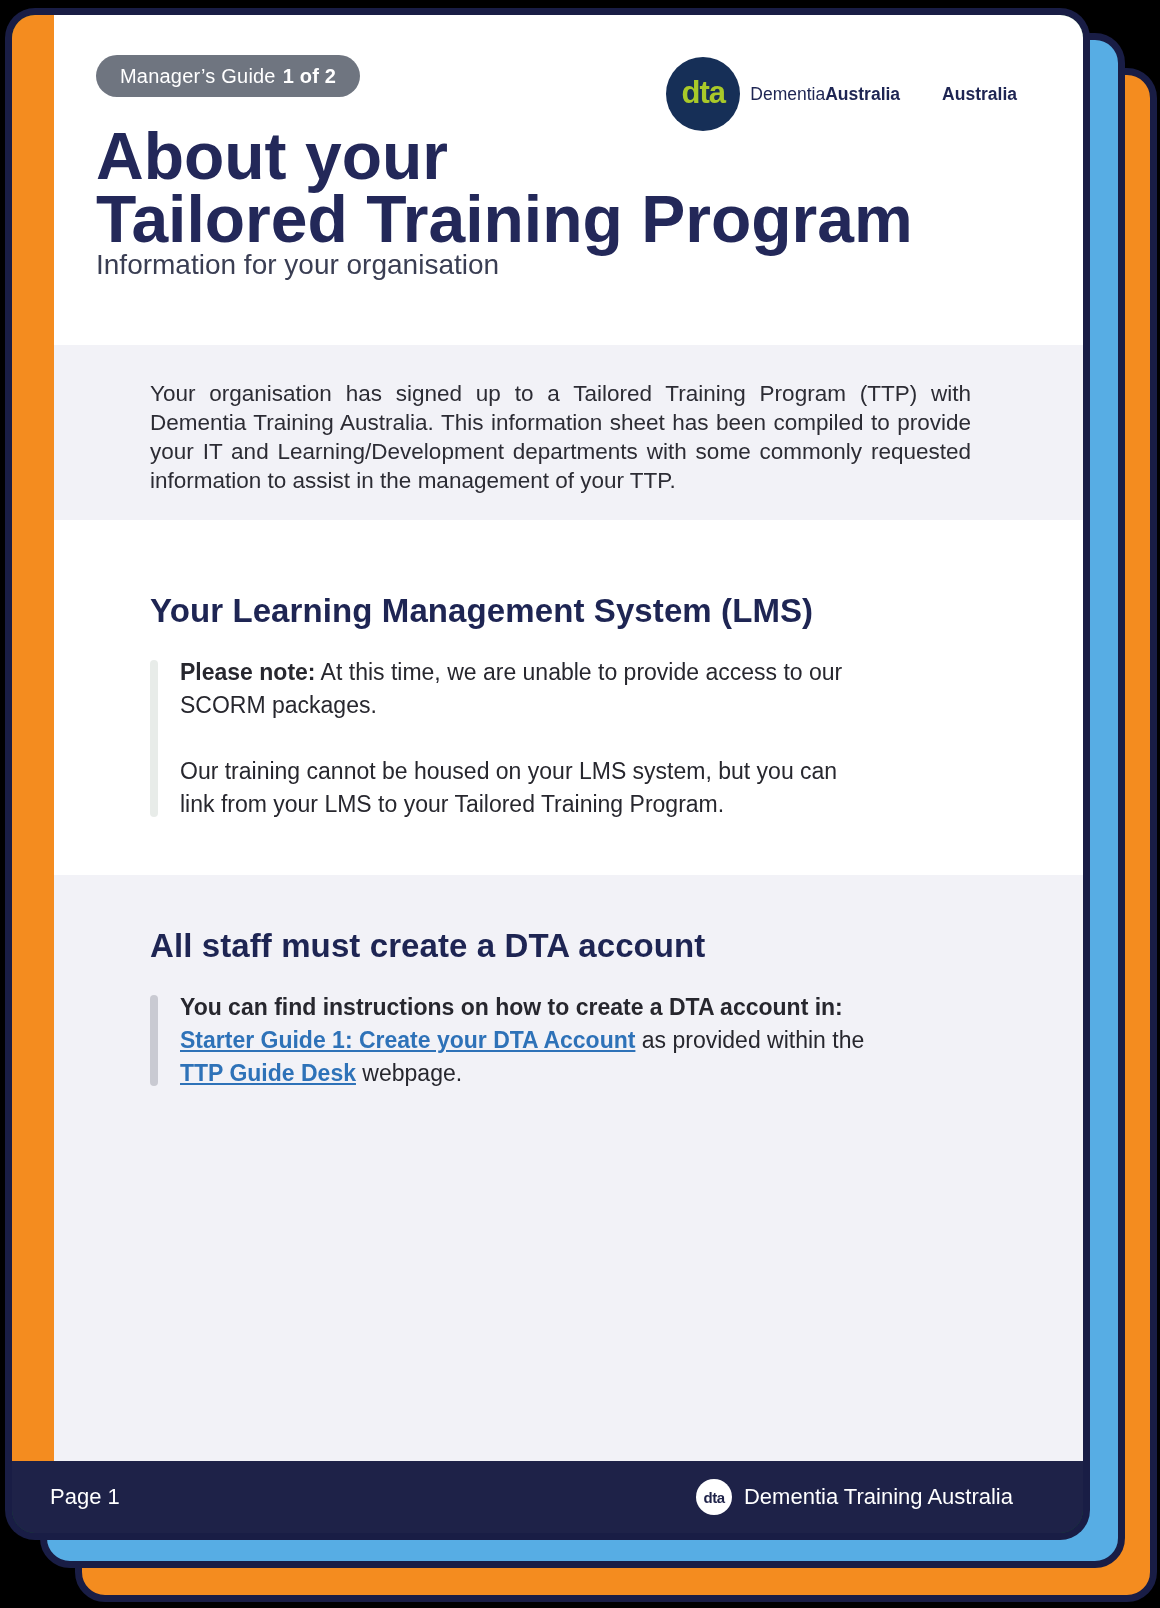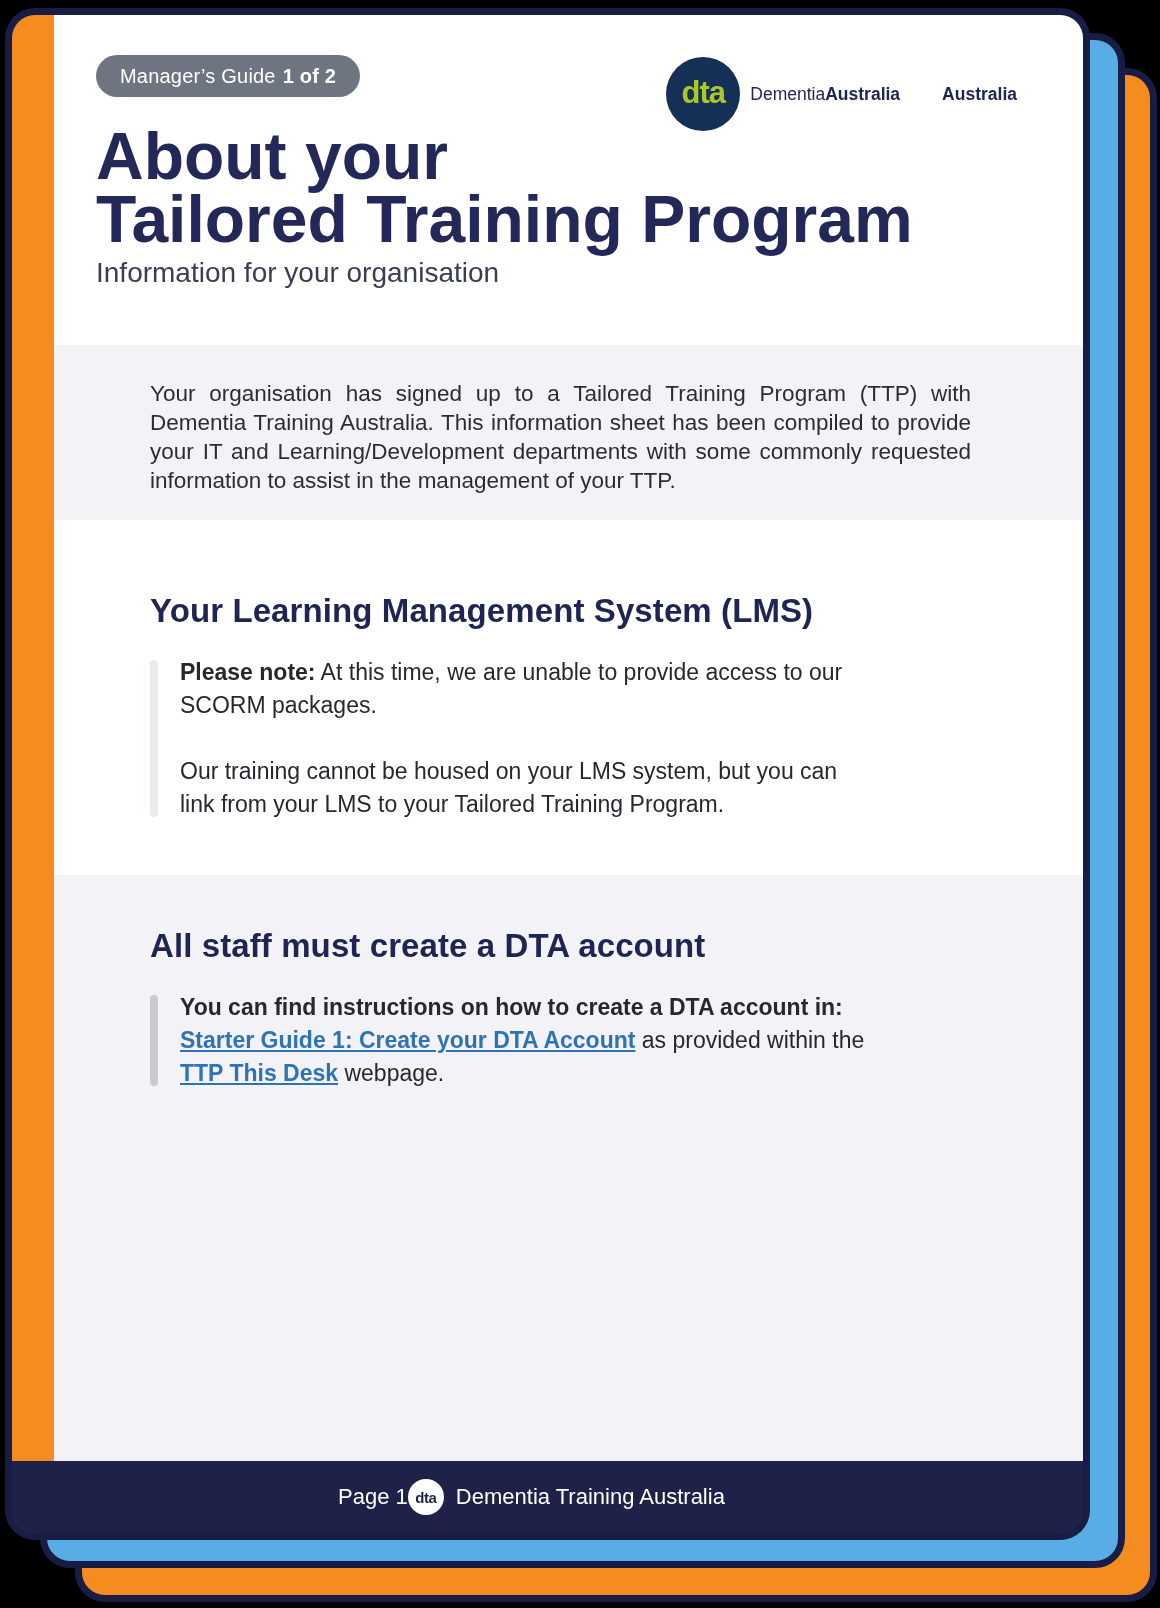--- a/index.html
+++ b/index.html
@@ -59,21 +59,21 @@
     transform:translateY(-1px);
   }
   .brand-lines { display:flex; flex-direction:row; color:#1e2553; font-size:17.5px; line-height:21px; }
   .brand-lines .l2 { font-weight:600; }
   .brand-lines .l3 { font-weight:700;margin-left:42px; }
   .page-title {
     margin:110px 0 0 42px; color:#232859; font-size:66px; font-weight:700; line-height:63px;
     position:absolute; top:0; left:0;
   }
   .page-subtitle {
-    position:absolute; left:42px; top:242px;
+    position:absolute; left:42px; top:234px;
     color:#3a3e53; font-size:28px; font-weight:400;
   }
 
   
   .intro-panel {
     flex:0 0 175px; background:#f2f2f7;
     padding:34px 112px 0 96px;
   }
   .intro-panel p {
     font-size:22.5px; line-height:29px; color:#2c2c34;
@@ -93,21 +93,21 @@
   .bar.gray-tint  { background:#c9cad2; }
   .para-block p { font-size:23px; line-height:33px; color:#27272e; max-width:690px; }
   .para-block p + p { margin-top:33px; }
   .bold { font-weight:700; }
   a.link { color:#2e72b8; font-weight:700; text-decoration:underline; cursor:pointer; }
 
   
   .doc-footer {
     position:absolute; left:0; right:0; bottom:0; height:72px;
     background:#1e2248;
-    display:flex; align-items:center; justify-content:center;
+    display:flex; align-items:center; justify-content:space-between;
     padding:0 70px 0 38px;
   }
   .doc-footer .page-num { color:#fff; font-size:22px; }
   .footer-brand { display:flex; align-items:center; gap:12px; }
   .footer-circle {
     width:36px; height:36px; border-radius:50%; background:#fff;
     display:flex; align-items:center; justify-content:center;
   }
   .footer-circle span { color:#1e2248; font-size:15px; font-weight:700; letter-spacing:-.5px; }
   .footer-brand .brand-name { color:#fff; font-size:22px; }
@@ -160,21 +160,21 @@
             <div class="bar green-tint"></div>
             <p><span class="bold">Please note:</span><span> At this time, we are unable to provide access to our SCORM packages.</span></p>
             <p><span>Our training cannot be housed on your LMS system, but you can link from your LMS to your Tailored Training Program.</span></p>
           </div>
         </div>
 
         <div class="section lavender">
           <h2 class="section-heading">All staff must create a DTA account</h2>
           <div class="para-block">
             <div class="bar gray-tint"></div>
-            <p><span class="bold">You can find instructions on how to create a DTA account in:</span><br><a class="link" href="#">Starter Guide 1: Create your DTA Account</a><span> as provided within the </span><a class="link" href="#">TTP This Desk</a><span> webpage.</span></p>
+            <p><span class="bold">You can find instructions on how to create a DTA account in:</span><br><a class="link" href="#">Starter Guide 1: Create your DTA Account</a><span> as provided within the </span><a class="link" href="#">TTP Guide Desk</a><span> webpage.</span></p>
           </div>
         </div>
 
       </div>
 
       <div class="doc-footer">
         <span class="page-num">Page 1</span>
         <div class="footer-brand">
           <div class="footer-circle">
             <span>dta</span>

